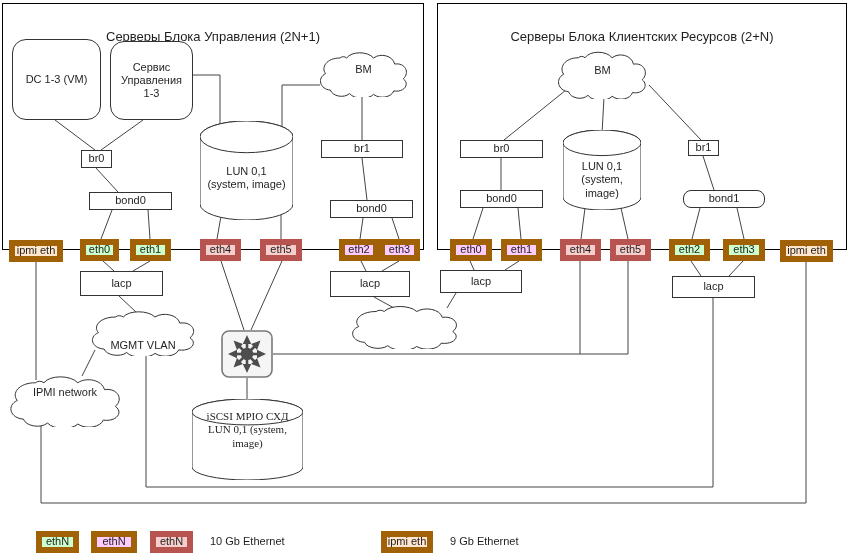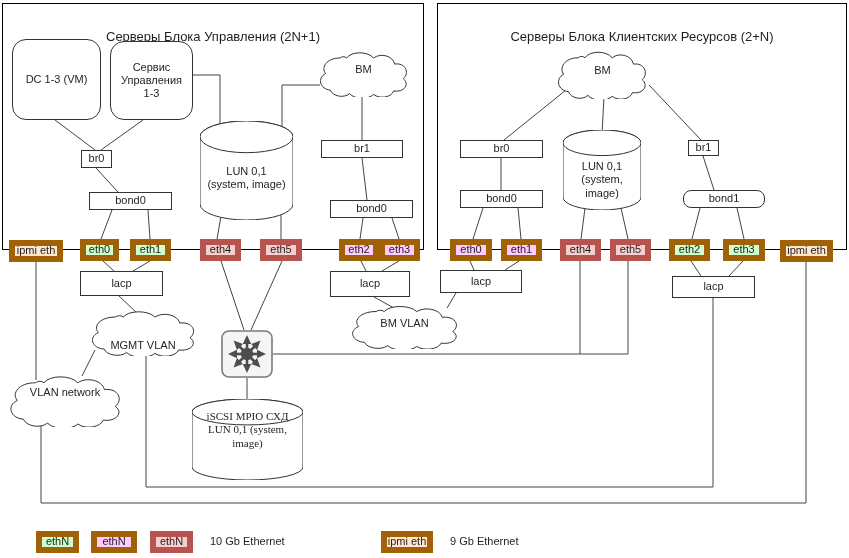--- a/index.html
+++ b/index.html
@@ -194,22 +194,21 @@
   <div class="abs lbl eth" style="left: 560px; top: 239px; width: 41px; background-color: rgb(248, 206, 204); border-color: rgb(184, 84, 80);">eth4</div>
   <div class="abs lbl eth" style="left: 610px; top: 239px; width: 41px; background-color: rgb(248, 206, 204); border-color: rgb(184, 84, 80);">eth5</div>
   <div class="abs lbl eth" style="left: 669px; top: 239px; width: 41px; background-color: rgb(204, 255, 204);">eth2</div>
   <div class="abs lbl eth" style="left: 723px; top: 239px; width: 42px; background-color: rgb(204, 255, 204);">eth3</div>
   <div class="abs lbl eth" style="left: 780px; top: 240px; width: 53px; background-color: rgb(255, 230, 204);">ipmi eth</div>
 
   <div class="abs lbl wbox" style="left:440px;top:270px;width:82px;height:23px;">lacp</div>
   <div class="abs lbl wbox" style="left:672px;top:276px;width:83px;height:22px;">lacp</div>
 
   <div class="abs lbl" style="left:88px;top:322px;width:110px;height:16px;margin-top:16px;">MGMT VLAN</div>
-  <div class="abs lbl" style="left:6px;top:385px;width:118px;height:16px;">VLAN network</div>
-  <div class="abs lbl" style="left:348px;top:315px;width:113px;height:17px;">ВМ VLAN</div>
+  <div class="abs lbl" style="left:6px;top:385px;width:118px;height:16px;">IPMI network</div>
   <div class="abs lbl ml" style="left:192px;top:406px;width:111px;height:48px;font-family:Liberation Serif, serif;">iSCSI MPIO СХД
 LUN 0,1 (system,
 image)</div>
 
   <div class="abs lbl eth" style="left: 36px; top: 531px; width: 43px; background-color: rgb(204, 255, 204);">ethN</div>
   <div class="abs lbl eth" style="left: 91px; top: 531px; width: 46px; background-color: rgb(255, 204, 255);">ethN</div>
   <div class="abs lbl eth" style="left: 150px; top: 531px; width: 43px; background-color: rgb(248, 206, 204); border-color: rgb(184, 84, 80);">ethN</div>
   <div class="abs lbl" style="left:210px;top:531px;width:120px;height:22px;justify-content:flex-start;">10 Gb Ethernet</div>
   <div class="abs lbl eth" style="left: 381px; top: 531px; width: 52px; background-color: rgb(255, 230, 204);">ipmi eth</div>
   <div class="abs lbl" style="left:450px;top:531px;width:110px;height:22px;justify-content:flex-start;">9 Gb Ethernet</div>

